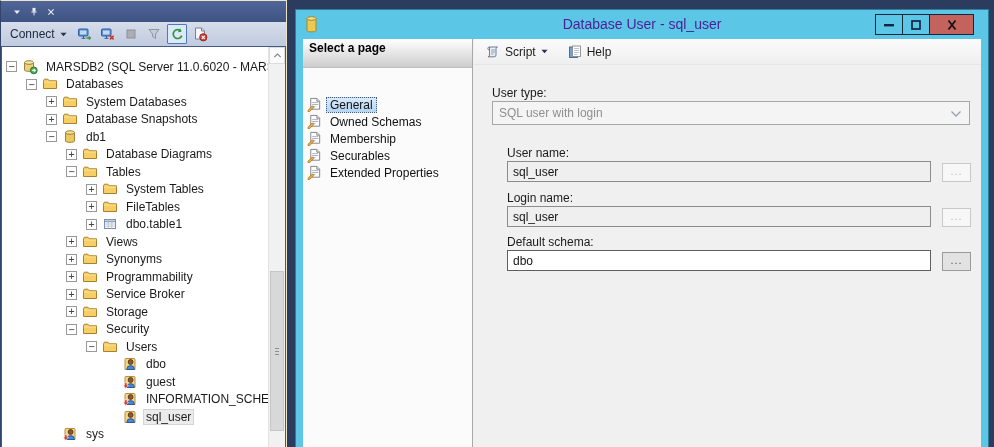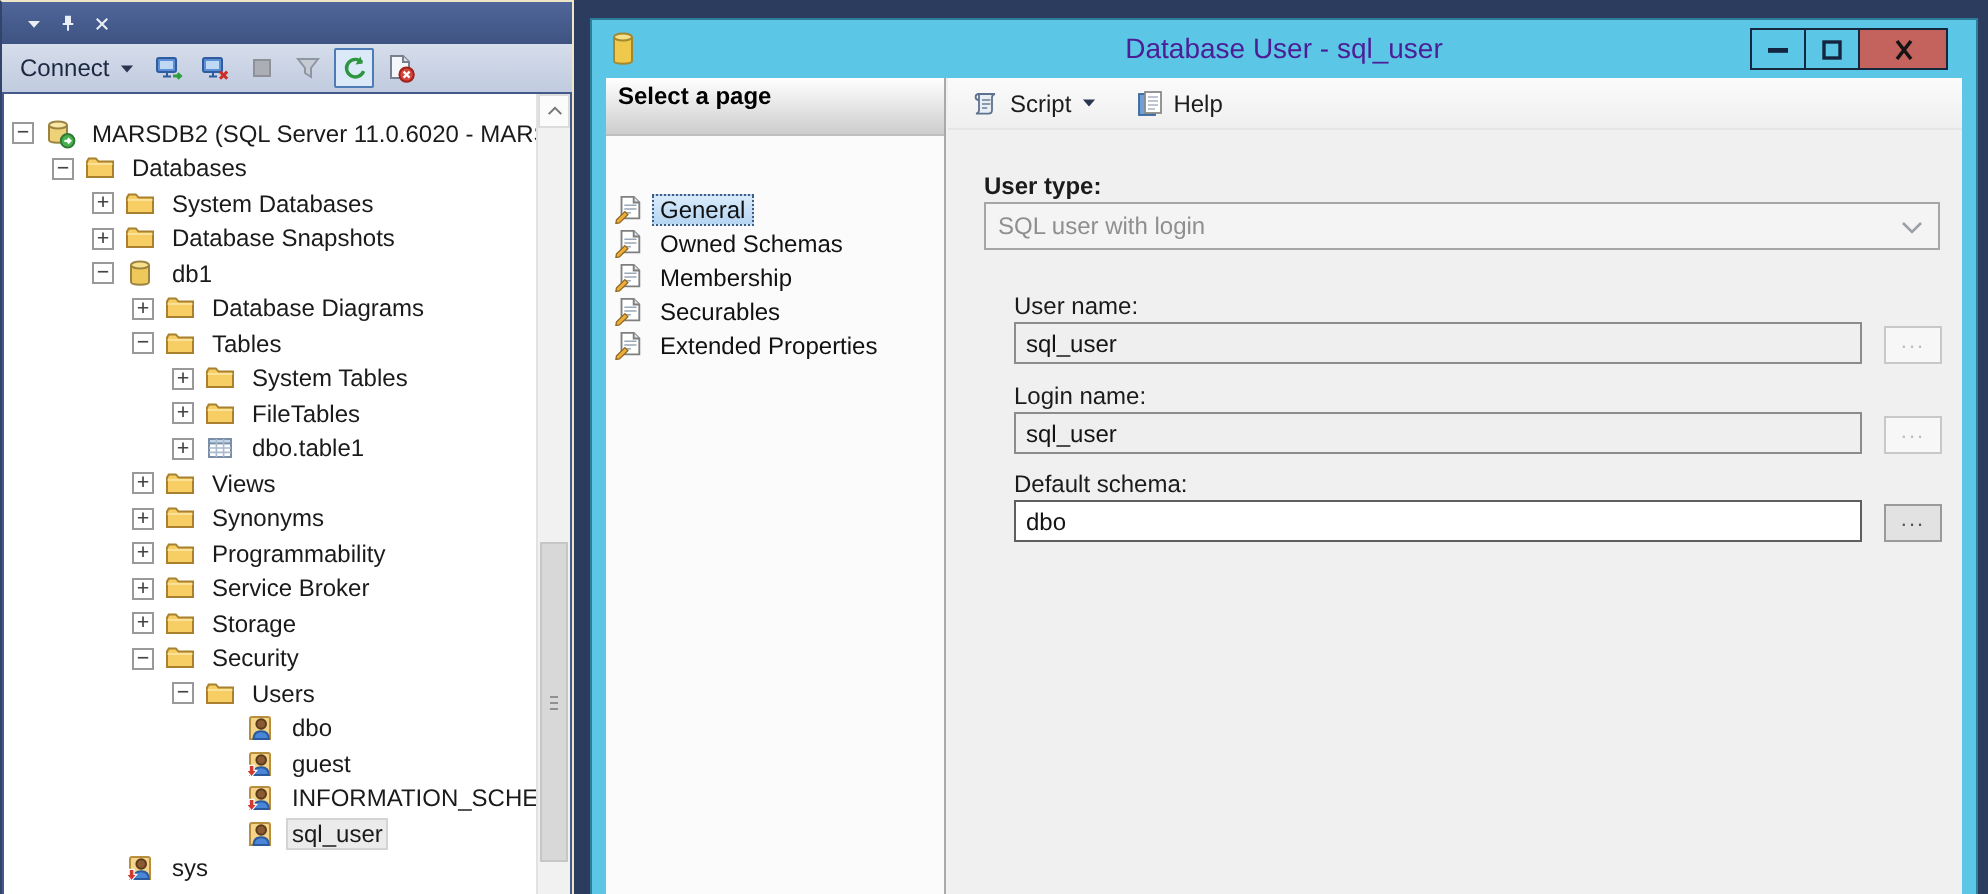--- a/index.html
+++ b/index.html
@@ -461,21 +461,21 @@
         <span class="dtb-btn" style="margin-left:8px;">
           <svg class="g16" viewBox="0 0 16 16">
             <rect x="2.5" y="3" width="8" height="10.5" fill="#6FA0D8" stroke="#3A679E" stroke-width="0.9"></rect>
             <rect x="5.5" y="2" width="8" height="10.5" fill="#FFFFFF" stroke="#8A8A8A" stroke-width="0.9"></rect>
             <path d="M7 4.5 H12 M7 6.5 H12 M7 8.5 H12 M7 10.5 H10.5" stroke="#A8B4C4" stroke-width="0.8"></path>
           </svg>
           <span>Help</span>
         </span>
       </div>
 
-      <span class="form-label" style="left:18px; top:47px;font-weight:bold;">User type:</span>
+      <span class="form-label" style="left:18px; top:47px;">User type:</span>
       <div id="user-type-combo">
         <span class="combo-text">SQL user with login</span>
         <svg class="combo-chev" viewBox="0 0 12 8">
           <path d="M1.5 1.5 L6 6 L10.5 1.5" stroke="#9AA0A6" stroke-width="1.3" fill="none"></path>
         </svg>
       </div>
 
       <div id="fields-area">
           <span class="fld-label" style="top: 107px;">User name:</span>
           <input type="text" class="fld-box" readonly="" value="sql_user" style="top: 122px;">

